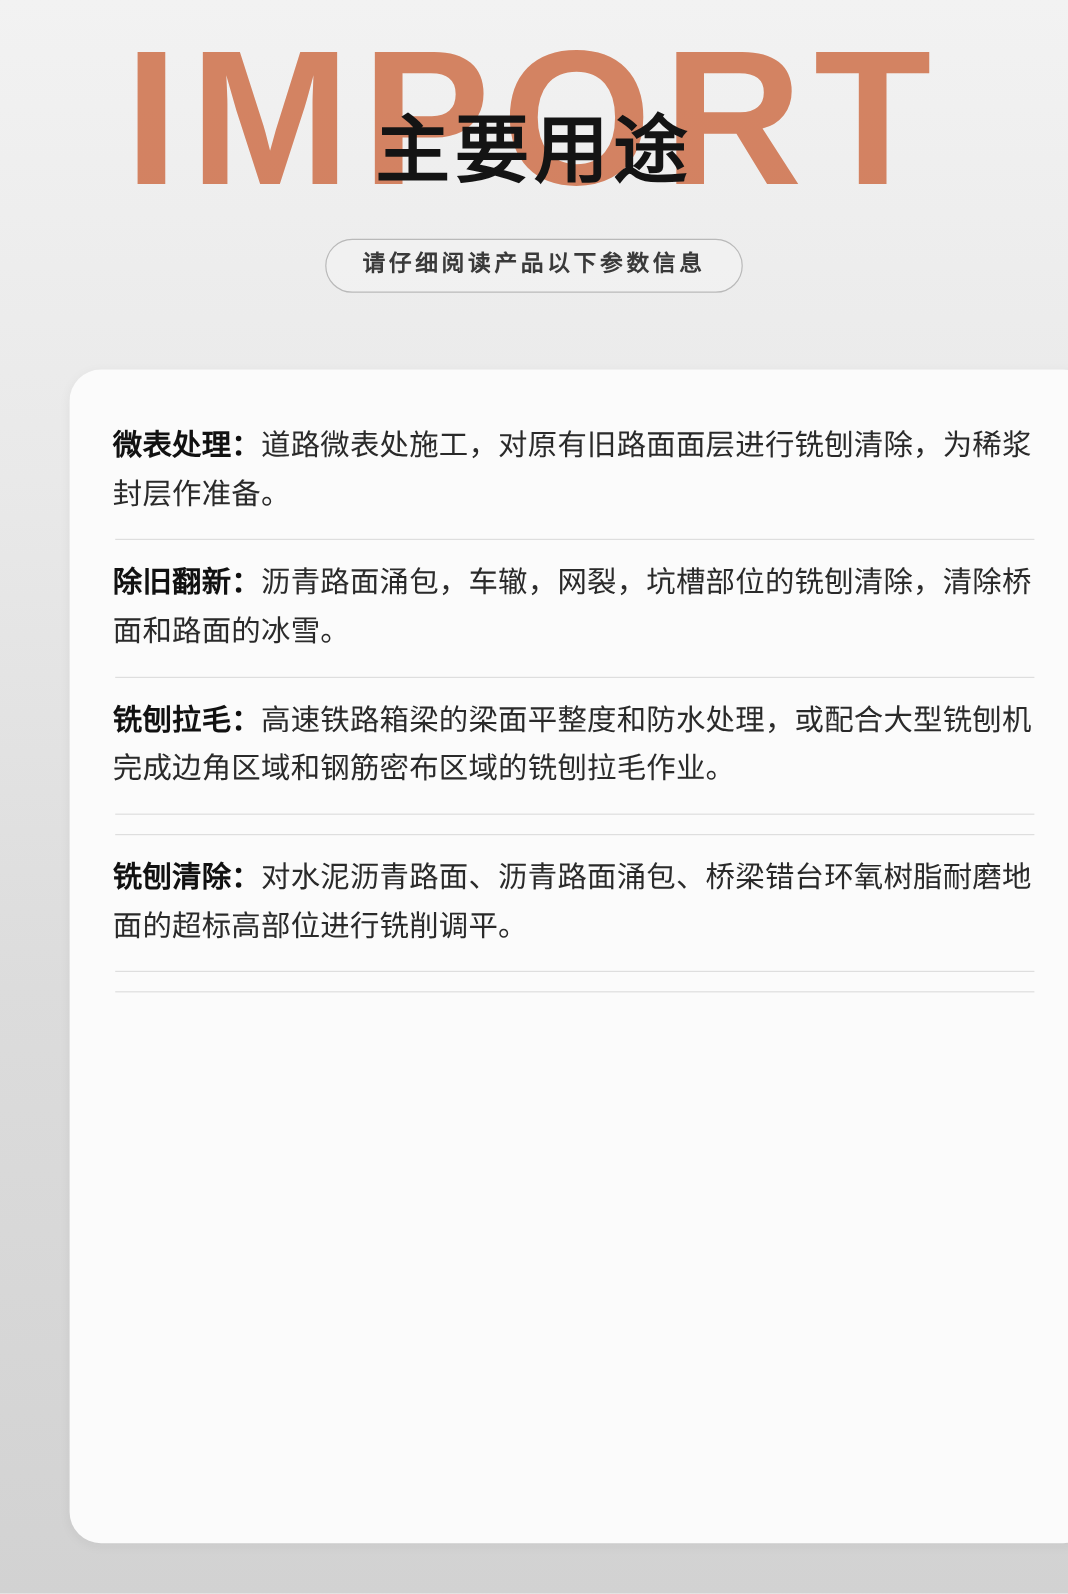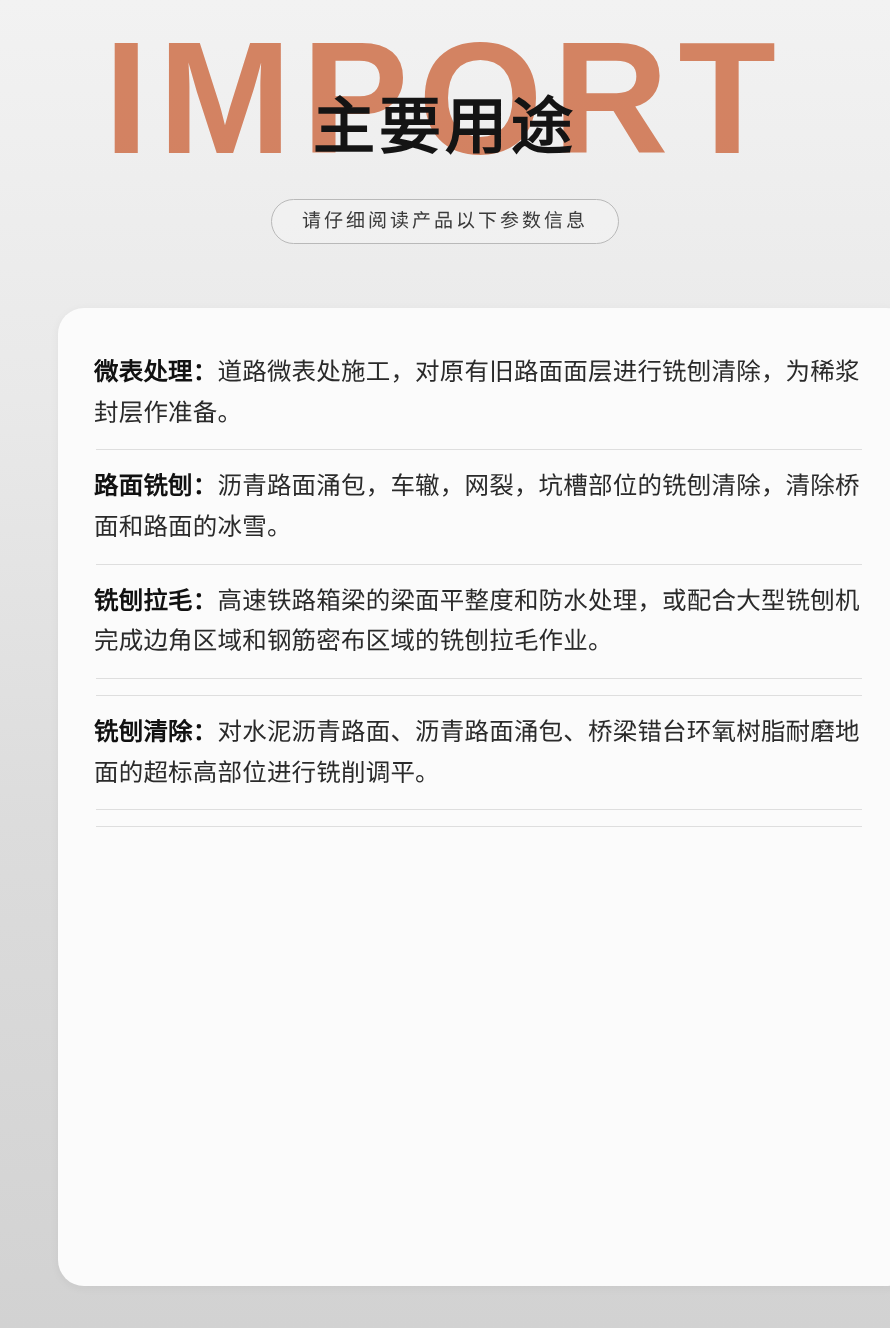--- a/index.html
+++ b/index.html
@@ -56,20 +56,21 @@
     line-height: 1.18;
     margin: 12px;
   }
   .subtitle-wrap {
     margin-top: 24px;
     display: inline-block;
     border: 1px solid #b9b9b9;
     border-radius: 24px;
     padding: 11px 30px 12px 30px;
     background: rgba(255,255,255,0.22);
+    font-weight: bold;
   }
   .subtitle {
     font-size: 19px;
     letter-spacing: 3px;
     color: #3a3a3a;
     line-height: 1;
   }
 
   
   .card {
@@ -123,21 +124,21 @@
 
   <div class="card">
     <div class="list">
 
       <div class="item">
         <p class="text"><span class="label">微表处理：</span><span>道路微表处施工，对原有旧路面面层进行铣刨清除，为稀浆封层作准备。</span></p>
       </div>
       <div class="divider"></div>
 
       <div class="item">
-        <p class="text"><span class="label">路面铣刨：</span><span>沥青路面涌包，车辙，网裂，坑槽部位的铣刨清除，清除桥面和路面的冰雪。</span></p>
+        <p class="text"><span class="label">除旧翻新：</span><span>沥青路面涌包，车辙，网裂，坑槽部位的铣刨清除，清除桥面和路面的冰雪。</span></p>
       </div>
       <div class="divider"></div>
 
       <div class="item">
         <p class="text"><span class="label">铣刨拉毛：</span><span>高速铁路箱梁的梁面平整度和防水处理，或配合大型铣刨机完成边角区域和钢筋密布区域的铣刨拉毛作业。</span></p>
       </div>
       <div class="divider"></div>
 
       <div class="divider"></div>
 

